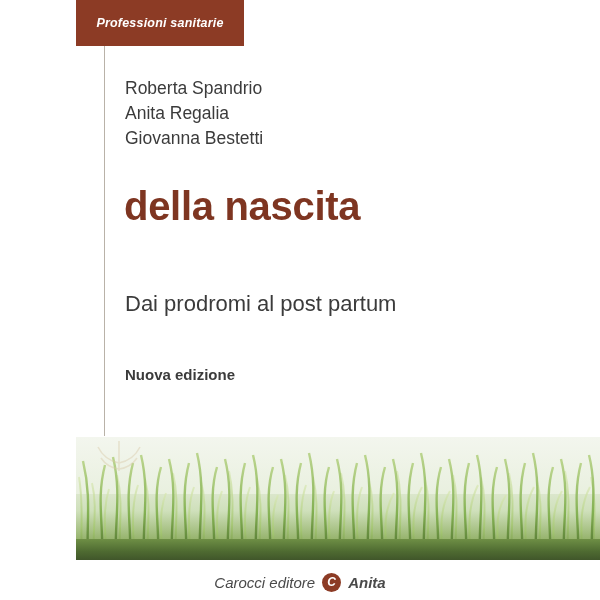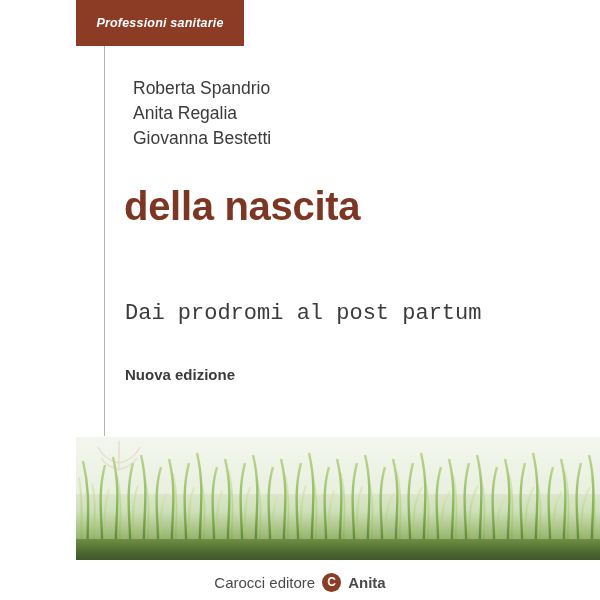--- a/index.html
+++ b/index.html
@@ -45,21 +45,20 @@
     font-weight: bold;
     letter-spacing: 0.2px;
     white-space: nowrap;
   }
   
   .authors {
     position: absolute;
     left: 125px;
     top: 76px;
     width: 380px;
-    margin-left: 8px;
   }
   .authors .author {
     font-size: 17.5px;
     color: #3b3b3b;
     line-height: 25px;
     white-space: nowrap;
   }
   
   .title-block {
     position: absolute;
@@ -71,25 +70,24 @@
     font-size: 40px;
     font-weight: bold;
     color: #7e3521;
     line-height: 48px;
     letter-spacing: -0.3px;
     white-space: nowrap;
   }
   .subtitle {
     position: absolute;
     left: 125px;
-    top: 301px;
+    top: 291px;
     font-size: 22px;
     color: #3b3b3b;
     white-space: nowrap;
-    font-family: Liberation Mono, monospace;
   }
   .edition {
     position: absolute;
     left: 125px;
     top: 366px;
     font-size: 15px;
     font-weight: bold;
     color: #3b3b3b;
     white-space: nowrap;
   }
@@ -118,20 +116,21 @@
     left: 0; top: 0;
   }
   
   .footer {
     position: absolute;
     left: 0;
     bottom: 0;
     width: 600px;
     height: 40px;
     background: #ffffff;
+    font-style: italic;
   }
   .publisher {
     position: absolute;
     left: 0;
     bottom: 8px;
     width: 600px;
     text-align: center;
     font-size: 15px;
     color: #4a4a4a;
     display: flex;

